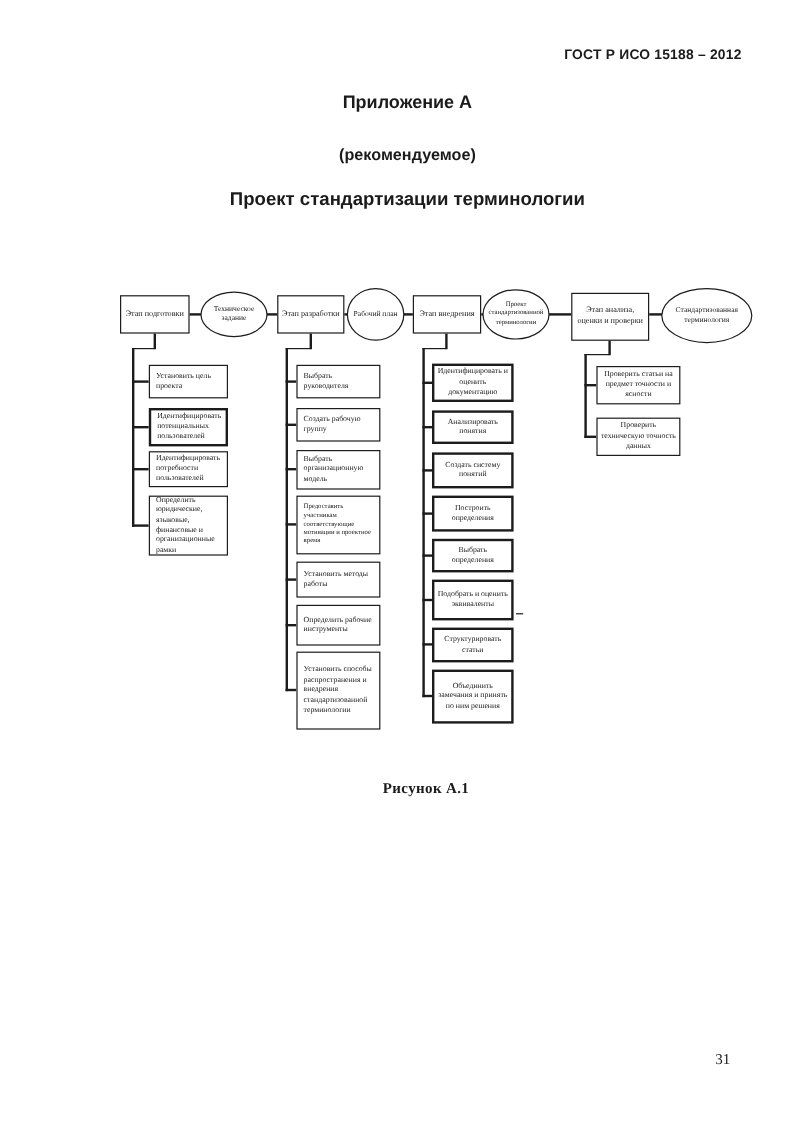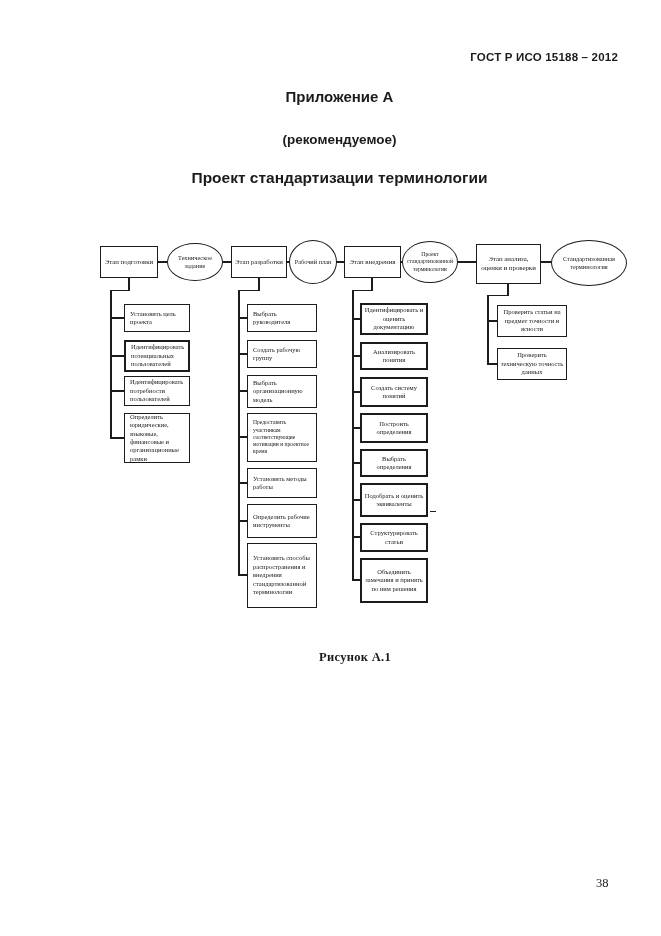--- a/index.html
+++ b/index.html
@@ -1,21 +1,21 @@
 <!DOCTYPE html>
 <html><head>
 <meta charset="utf-8">
 <style>
   html,body { margin:0; padding:0; background:#e8e8e8; }
   .page {
     position:relative; width:661px; height:936px; margin:0 auto;
     background:#ffffff; overflow:hidden;
     font-family:"Liberation Serif", serif; color:#1b1b1b;
   }
-  .sans { font-family:"Liberation Sans", sans-serif; font-weight:bold;margin-top:11px; }
+  .sans { font-family:"Liberation Sans", sans-serif; font-weight:bold; }
   .doc-number { position:absolute; top:40px; right:43px; font-size:11.5px; letter-spacing:0.2px; }
   .title-line { position:absolute; left:0; width:661px; text-align:center; transform:translateX(9px); }
   .t1 { top:77px;  font-size:15px; }
   .t2 { top:121px; font-size:13.5px; }
   .t3 { top:158px; font-size:15.5px; }
 
   .line { position:absolute; background:#1c1c1c; z-index:1; }
 
   .shape {
     position:absolute; box-sizing:border-box; background:#ffffff;
@@ -122,15 +122,15 @@
     <div class="line" style="left:487px;top:294.5px;width:1.5px;height:70px"></div>
     <div class="line" style="left:487px;top:320px;width:10px;height:1.5px"></div>
     <div class="line" style="left:487px;top:363px;width:10px;height:1.5px"></div>
 
     <div class="task center" style="left:497px;top:305px;width:70px;height:32px;border-width:1.5px">Проверить статьи на предмет точности и ясности</div>
     <div class="task center" style="left:497px;top:348px;width:70px;height:32px;border-width:1.5px">Проверить техническую точность данных</div>
 
   </div>
 
   <div class="figure-caption">Рисунок А.1</div>
-  <div class="page-number">38</div>
+  <div class="page-number">31</div>
 
 </div>
 
 </body></html>

